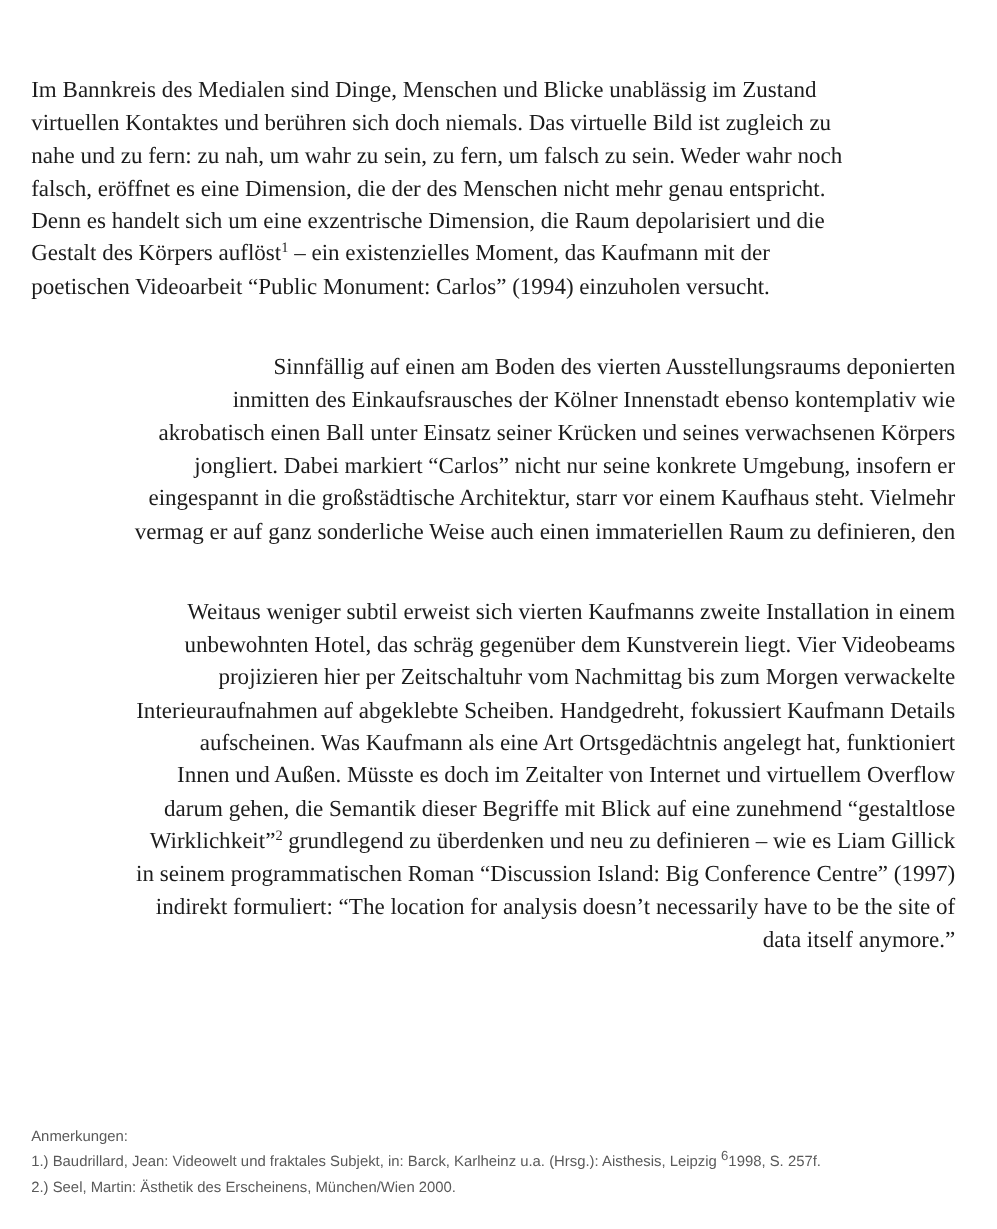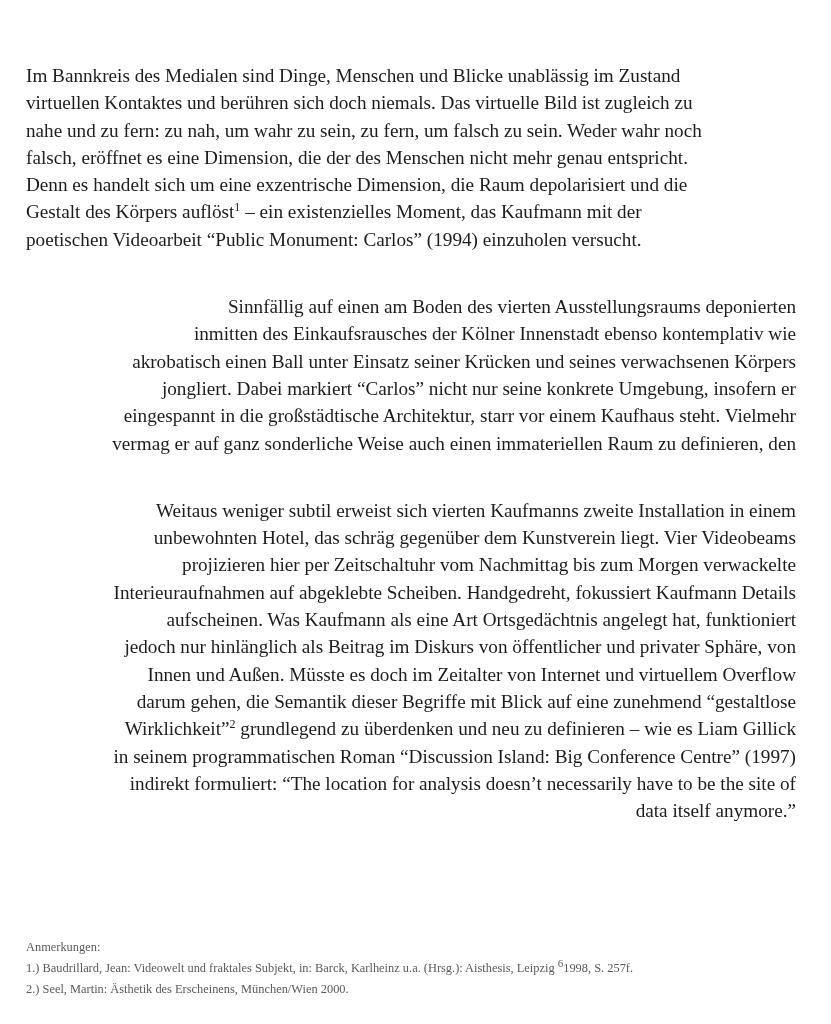--- a/index.html
+++ b/index.html
@@ -46,21 +46,20 @@
       top: 937px;
       width: 790px;
       font-family: "Liberation Sans", "DejaVu Sans", sans-serif;
       font-size: 12.4px;
       line-height: 21px;
       color: #5a5a5a;
     }
     .notes .line {
       display: block;
       white-space: nowrap;
-      font-family: Liberation Serif, serif;
     }
     .notes sup {
       font-size: 11px;
       vertical-align: 5px;
     }
   </style>
 </head>
 <body>
 
 <div class="article">
@@ -83,21 +82,20 @@
     <span class="line">eingespannt in die großstädtische Architektur, starr vor einem Kaufhaus steht. Vielmehr</span>
     <span class="line">vermag er auf ganz sonderliche Weise auch einen immateriellen Raum zu definieren, den</span>
   </p>
 
   <p class="para">
     <span class="line">Weitaus weniger subtil erweist sich vierten Kaufmanns zweite Installation in einem</span>
     <span class="line">unbewohnten Hotel, das schräg gegenüber dem Kunstverein liegt. Vier Videobeams</span>
     <span class="line">projizieren hier per Zeitschaltuhr vom Nachmittag bis zum Morgen verwackelte</span>
     <span class="line">Interieuraufnahmen auf abgeklebte Scheiben. Handgedreht, fokussiert Kaufmann Details</span>
     <span class="line">aufscheinen. Was Kaufmann als eine Art Ortsgedächtnis angelegt hat, funktioniert</span>
-    <span class="line">jedoch nur hinlänglich als Beitrag im Diskurs von öffentlicher und privater Sphäre, von</span>
     <span class="line">Innen und Außen. Müsste es doch im Zeitalter von Internet und virtuellem Overflow</span>
     <span class="line">darum gehen, die Semantik dieser Begriffe mit Blick auf eine zunehmend “gestaltlose</span>
     <span class="line"><span>Wirklichkeit”</span><sup>2</sup><span> grundlegend zu überdenken und neu zu definieren – wie es Liam Gillick</span></span>
     <span class="line">in seinem programmatischen Roman “Discussion Island: Big Conference Centre” (1997)</span>
     <span class="line">indirekt formuliert: “The location for analysis doesn’t necessarily have to be the site of</span>
     <span class="line">data itself anymore.”</span>
   </p>
 
 </div>
 

